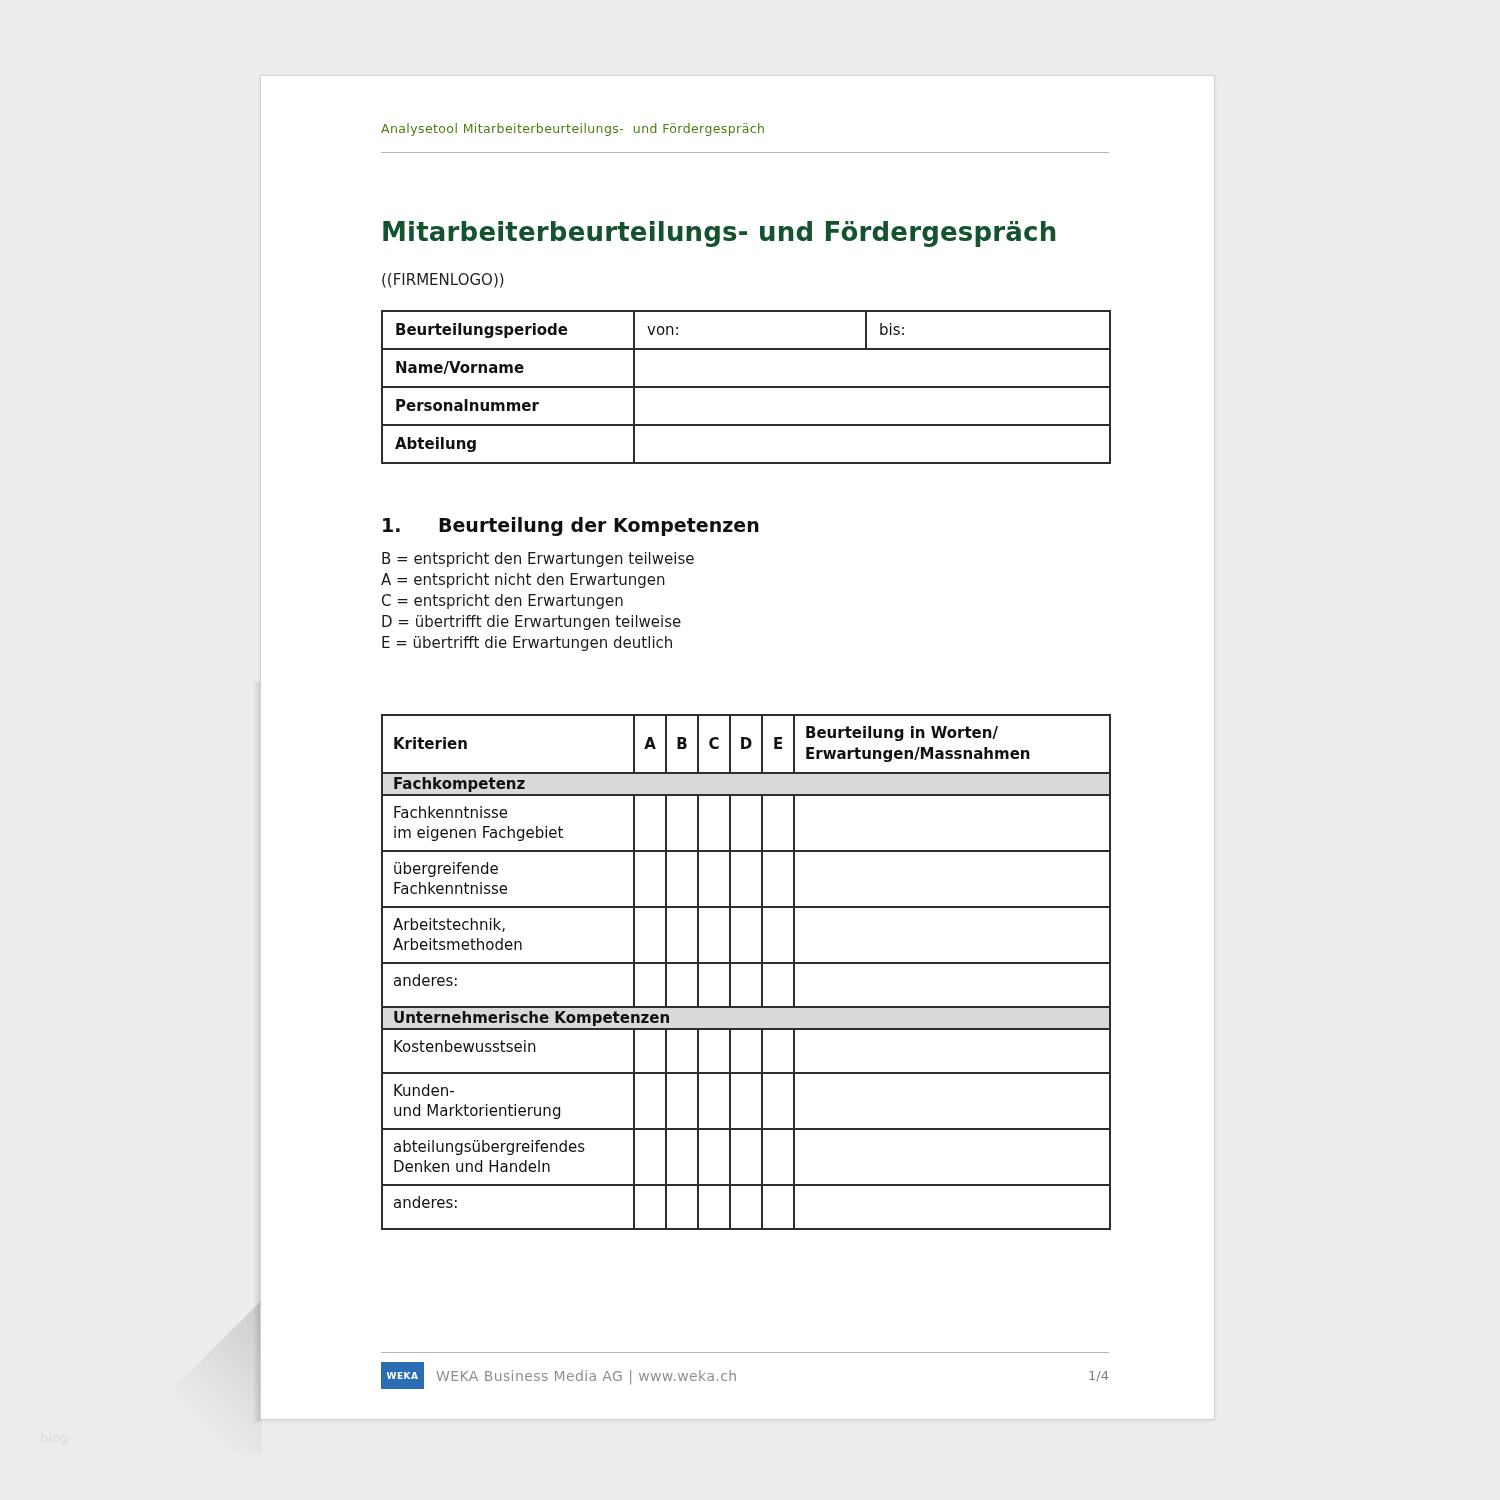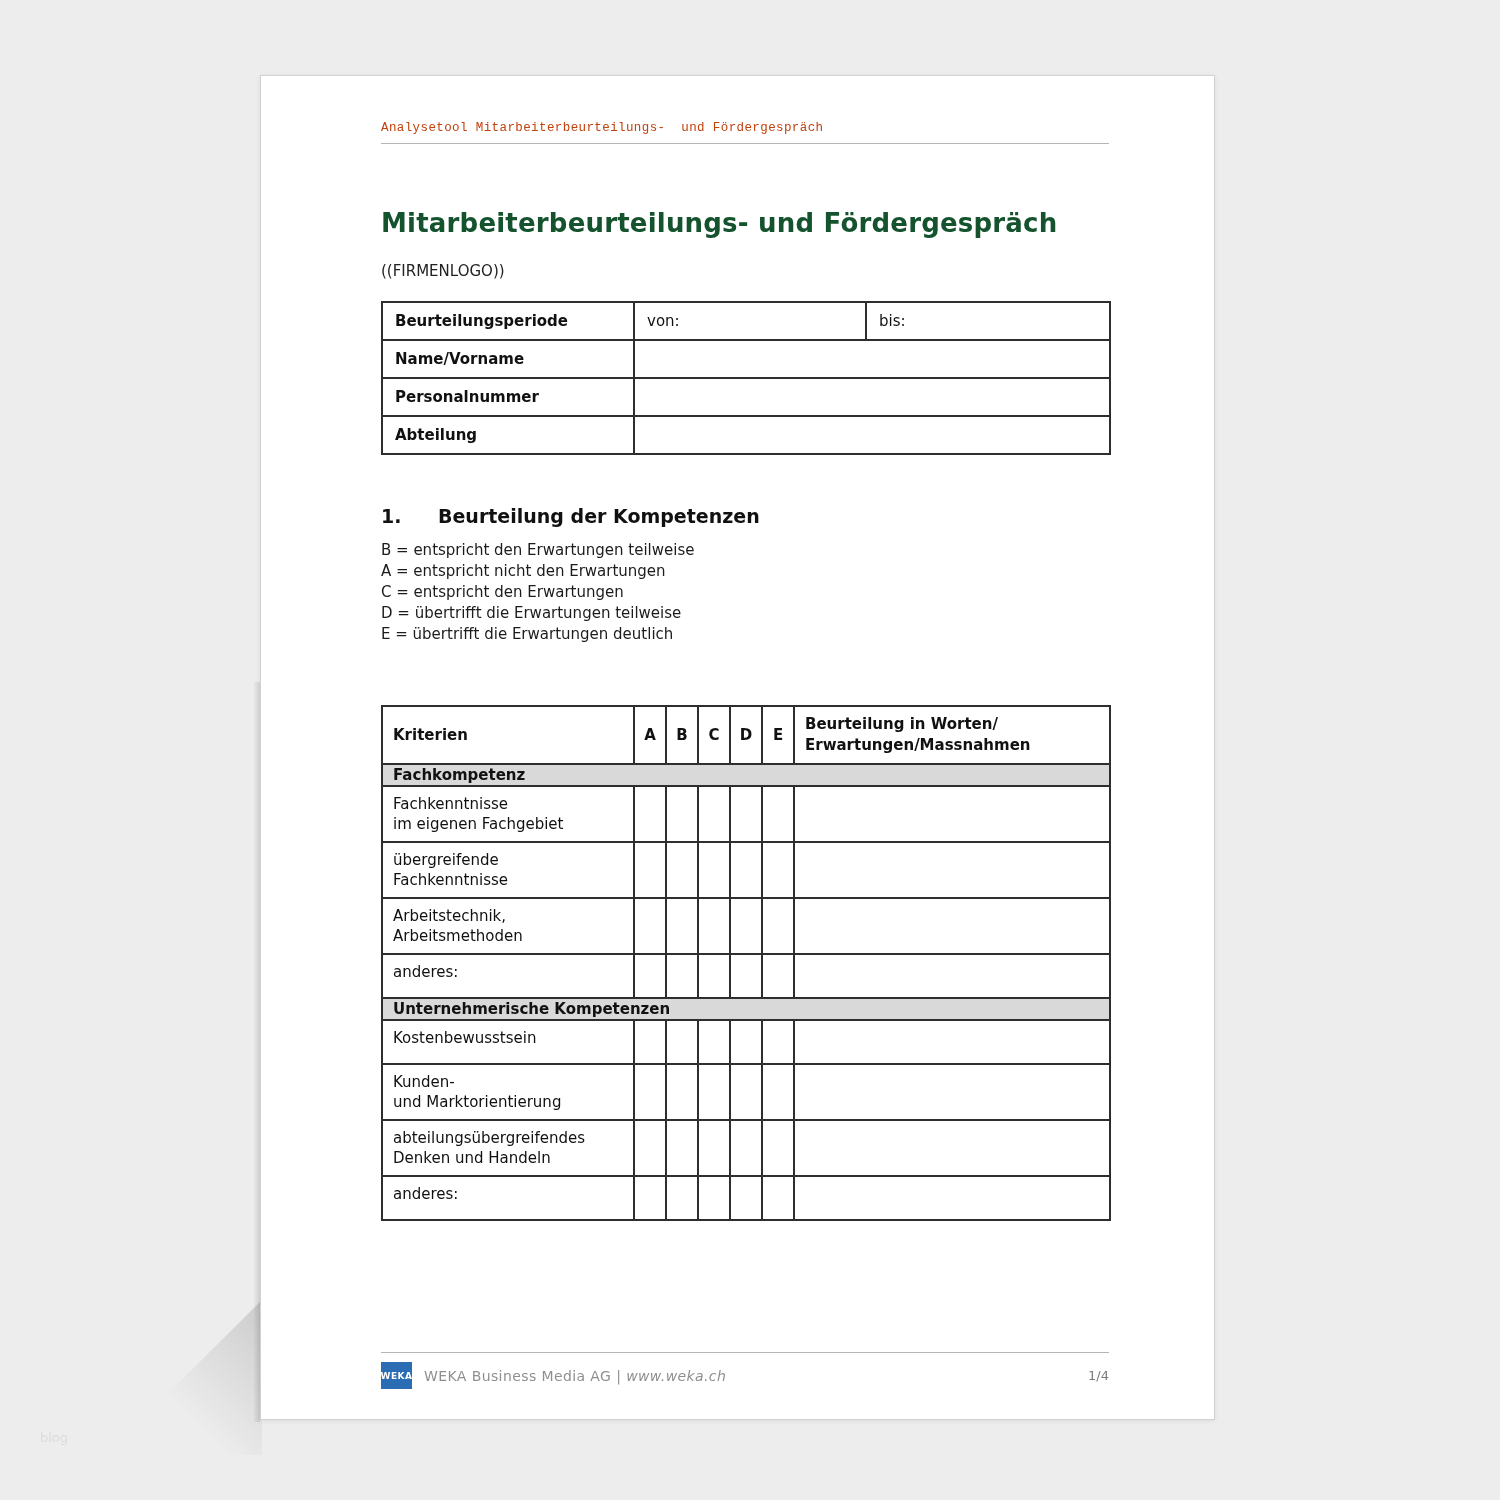--- a/index.html
+++ b/index.html
@@ -23,22 +23,22 @@
   .watermark{
     position:absolute;left:40px;top:1430px;color:#dcdcdc;font-size:13px;z-index:0;
   }
   .page{
     position:absolute;left:260px;top:75px;width:955px;height:1345px;
     background:#ffffff;border:1px solid #d2d2d2;
     box-shadow:0 1px 5px rgba(0,0,0,0.07);
     box-sizing:border-box;padding:45px 105px 0 120px;z-index:2;
   }
   .doc-header{
-    color:#c2410c;font-size:12.5px;letter-spacing:0.4px;
-    padding-bottom:8px;border-bottom:1px solid #b5b5b5;white-space:pre-wrap;font-family:Liberation Mono, monospace;
+    color:#4d7c0f;font-size:12.5px;letter-spacing:0.4px;
+    padding-bottom:16px;border-bottom:1px solid #b5b5b5;white-space:pre-wrap;
   }
   .doc-title{
     margin-top:64px;color:#14532d;font-size:26px;font-weight:bold;letter-spacing:0.2px;
   }
   .logo-placeholder{margin-top:24px;font-size:15px;color:#222;}
   table{border-collapse:collapse;table-layout:fixed;}
   .info-table{margin-top:21px;width:728px;}
   .info-table td{
     border:2px solid #2e2e2e;font-size:15px;color:#111;
     padding:0 12px;vertical-align:middle;height:38px;box-sizing:border-box;margin-top:35px;
@@ -60,26 +60,26 @@
   .section-heading{margin-top:50px;font-size:19px;font-weight:bold;color:#111;display:flex;}
   .section-number{width:57px;flex:0 0 57px;}
   .legend{margin-top:13px;font-size:15px;color:#1c1c1c;line-height:21px;}
   .doc-footer{
     position:absolute;left:120px;right:105px;bottom:30px;
     border-top:1px solid #b5b5b5;padding-top:9px;
     display:flex;align-items:center;justify-content:space-between;
   }
   .footer-left{display:flex;align-items:center;gap:12px;}
   .weka-logo{
-    width:31px;height:27px;background:#2a6db4;color:#ffffff;
+    width:43px;height:27px;background:#2a6db4;color:#ffffff;
     font-size:9px;font-weight:bold;display:flex;align-items:center;justify-content:center;
     letter-spacing:0.5px;
   }
   .footer-text{color:#8f8f8f;font-size:14px;letter-spacing:0.4px;}
-  .footer-url{font-style:italic;margin-top:32px;}
+  .footer-url{margin-top:32px;}
   .page-number{color:#7d7d7d;font-size:13px;}
 </style>
 </head>
 <body>
 
 <div class="back-sheet"></div>
 <div class="fold"></div>
 <div class="watermark">blog</div>
 
 <div class="page">

